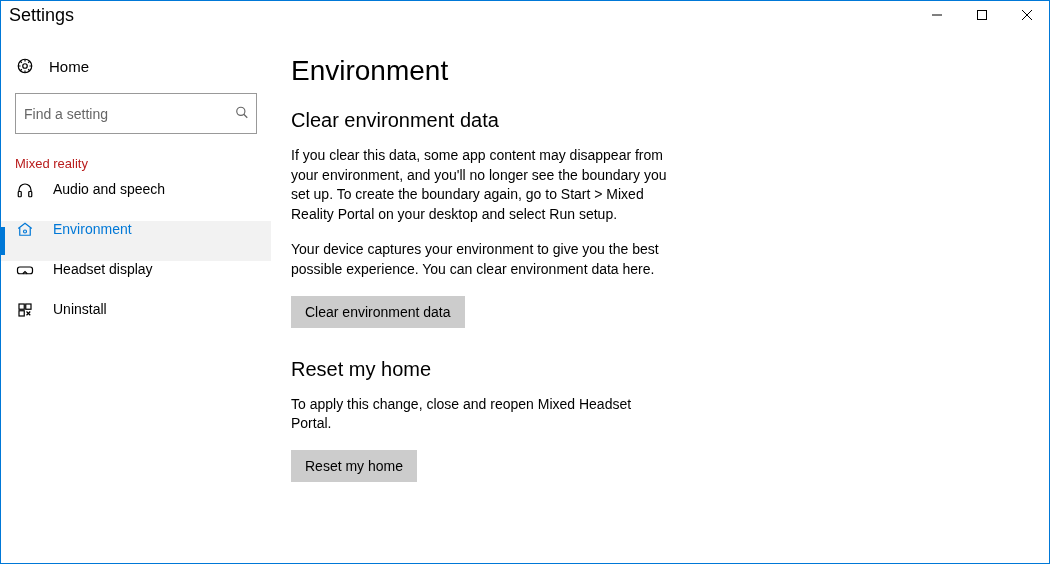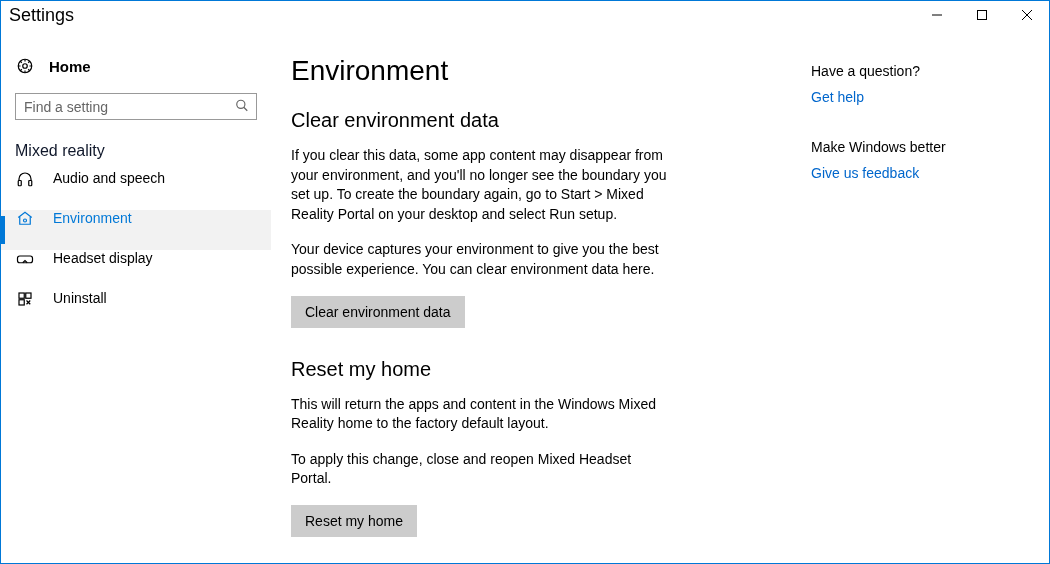--- a/index.html
+++ b/index.html
@@ -47,50 +47,49 @@
     display: flex;
     flex-direction: column;
   }
   .home-row {
     display: flex;
     align-items: center;
     gap: 14px;
     padding: 8px 14px;
     cursor: default;
     font-size: 15px;
-    font-weight: bold;
   }
   .home-row .icon { width: 20px; display:flex; align-items:center; justify-content:center; }
   .search-wrap {
     margin: 10px 14px 18px 14px;
     position: relative;
   }
   .search-input {
     width: 100%;
-    height: 27px;
+    height: 41px;
     border: 1px solid #999;
     padding: 0 30px 0 8px;
     font-size: 14px;
     font-family: inherit;
     outline: none;
     background: #fff;
   }
   .search-input::placeholder { color: #666; }
   .search-icon {
     position: absolute;
     right: 8px;
     top: 50%;
     transform: translateY(-50%);
     color: #666;
     pointer-events: none;
   }
   .category-header {
     padding: 4px 14px 10px 14px;
-    color: #0f172a;
-    font-size: 16px;
+    color: #b91c1c;
+    font-size: 13px;
   }
   .nav-list { list-style: none; }
   .nav-item {
     display: flex;
     align-items: flex-start;
     gap: 18px;
     height: 40px;
     padding: 0 14px;
     cursor: default;
     font-size: 14px;
@@ -249,31 +248,20 @@
 
       <div>
         <h2 class="section-title">Clear environment data</h2>
         <p class="para">If you clear this data, some app content may disappear from your environment, and you'll no longer see the boundary you set up. To create the boundary again, go to Start &gt; Mixed Reality Portal on your desktop and select Run setup.</p>
         <p class="para">Your device captures your environment to give you the best possible experience. You can clear environment data here.</p>
         <button class="win-button">Clear environment data</button>
       </div>
 
       <div>
         <h2 class="section-title">Reset my home</h2>
-        <p class="para">This will return the apps and content in the Windows Mixed Reality home to the factory default layout.</p>
         <p class="para">To apply this change, close and reopen Mixed Headset Portal.</p>
         <button class="win-button">Reset my home</button>
       </div>
     </div>
 
-    <div class="aside-col">
-      <div class="aside-block">
-        <div class="aside-heading">Have a question?</div>
-        <div class="aside-link">Get help</div>
-      </div>
-      <div class="aside-block">
-        <div class="aside-heading">Make Windows better</div>
-        <div class="aside-link">Give us feedback</div>
-      </div>
-    </div>
   </div>
 
 </div>
 
 </body></html>

